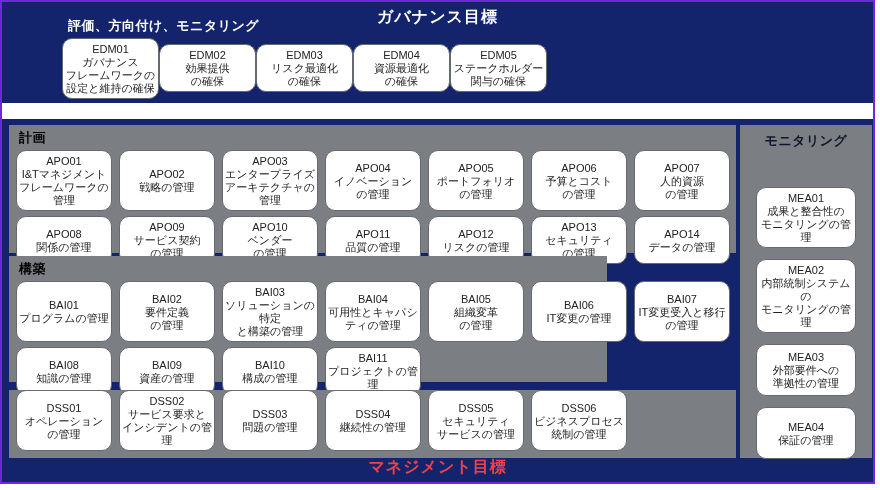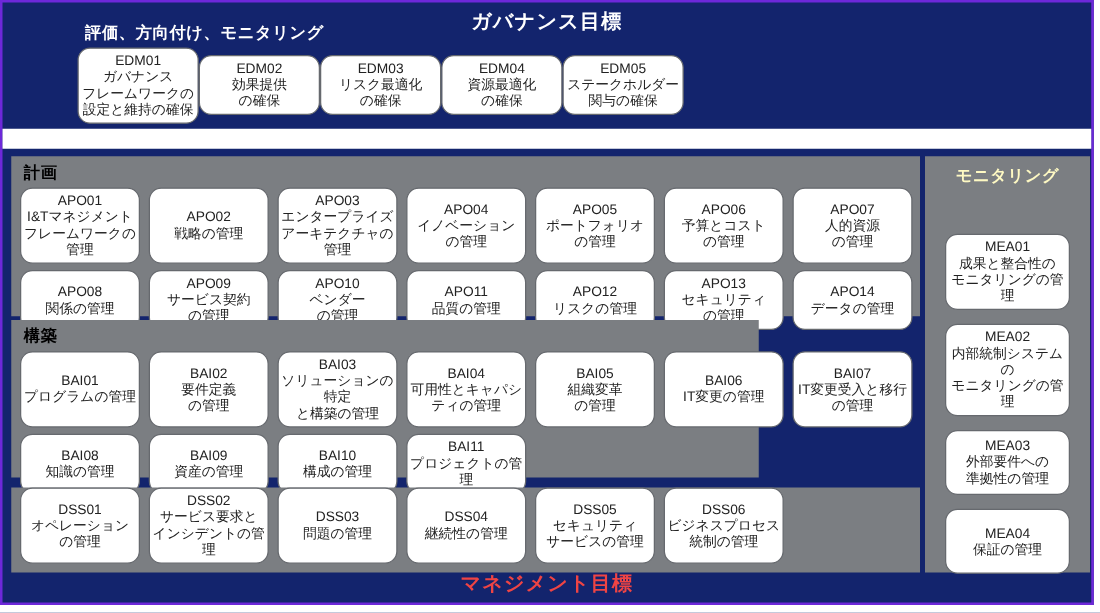--- a/index.html
+++ b/index.html
@@ -58,21 +58,21 @@
   .panel-header {
     color:#000000; font-size:13px; font-weight:bold;
     padding:4px 0 3px 10px; letter-spacing:0.5px;
   }
   .rows { padding:0 7px; display:flex; flex-direction:column; gap:5px; }
   .row  { display:flex; gap:7px; }
   .row .pbox { width:96px; flex:0 0 auto; min-height:46px; }
   .panel-run .row .pbox { min-height:44px; }
 
   .monitor-header {
-    color:#fef9c3; font-size:13px; font-weight:bold;
+    color:#0f172a; font-size:13px; font-weight:bold;
     padding-top:7px; text-align:center; letter-spacing:0.5px;
   }
   .monitor-boxes {
     margin-top:37px;
     display:flex; flex-direction:column; gap:11px; align-items:center;border-radius:31px;
   }
   .monitor-boxes .pbox { width:100px; min-height:52px; }
 
   .mgmt-title {
     position:absolute; bottom:4px; left:0; width:100%;

